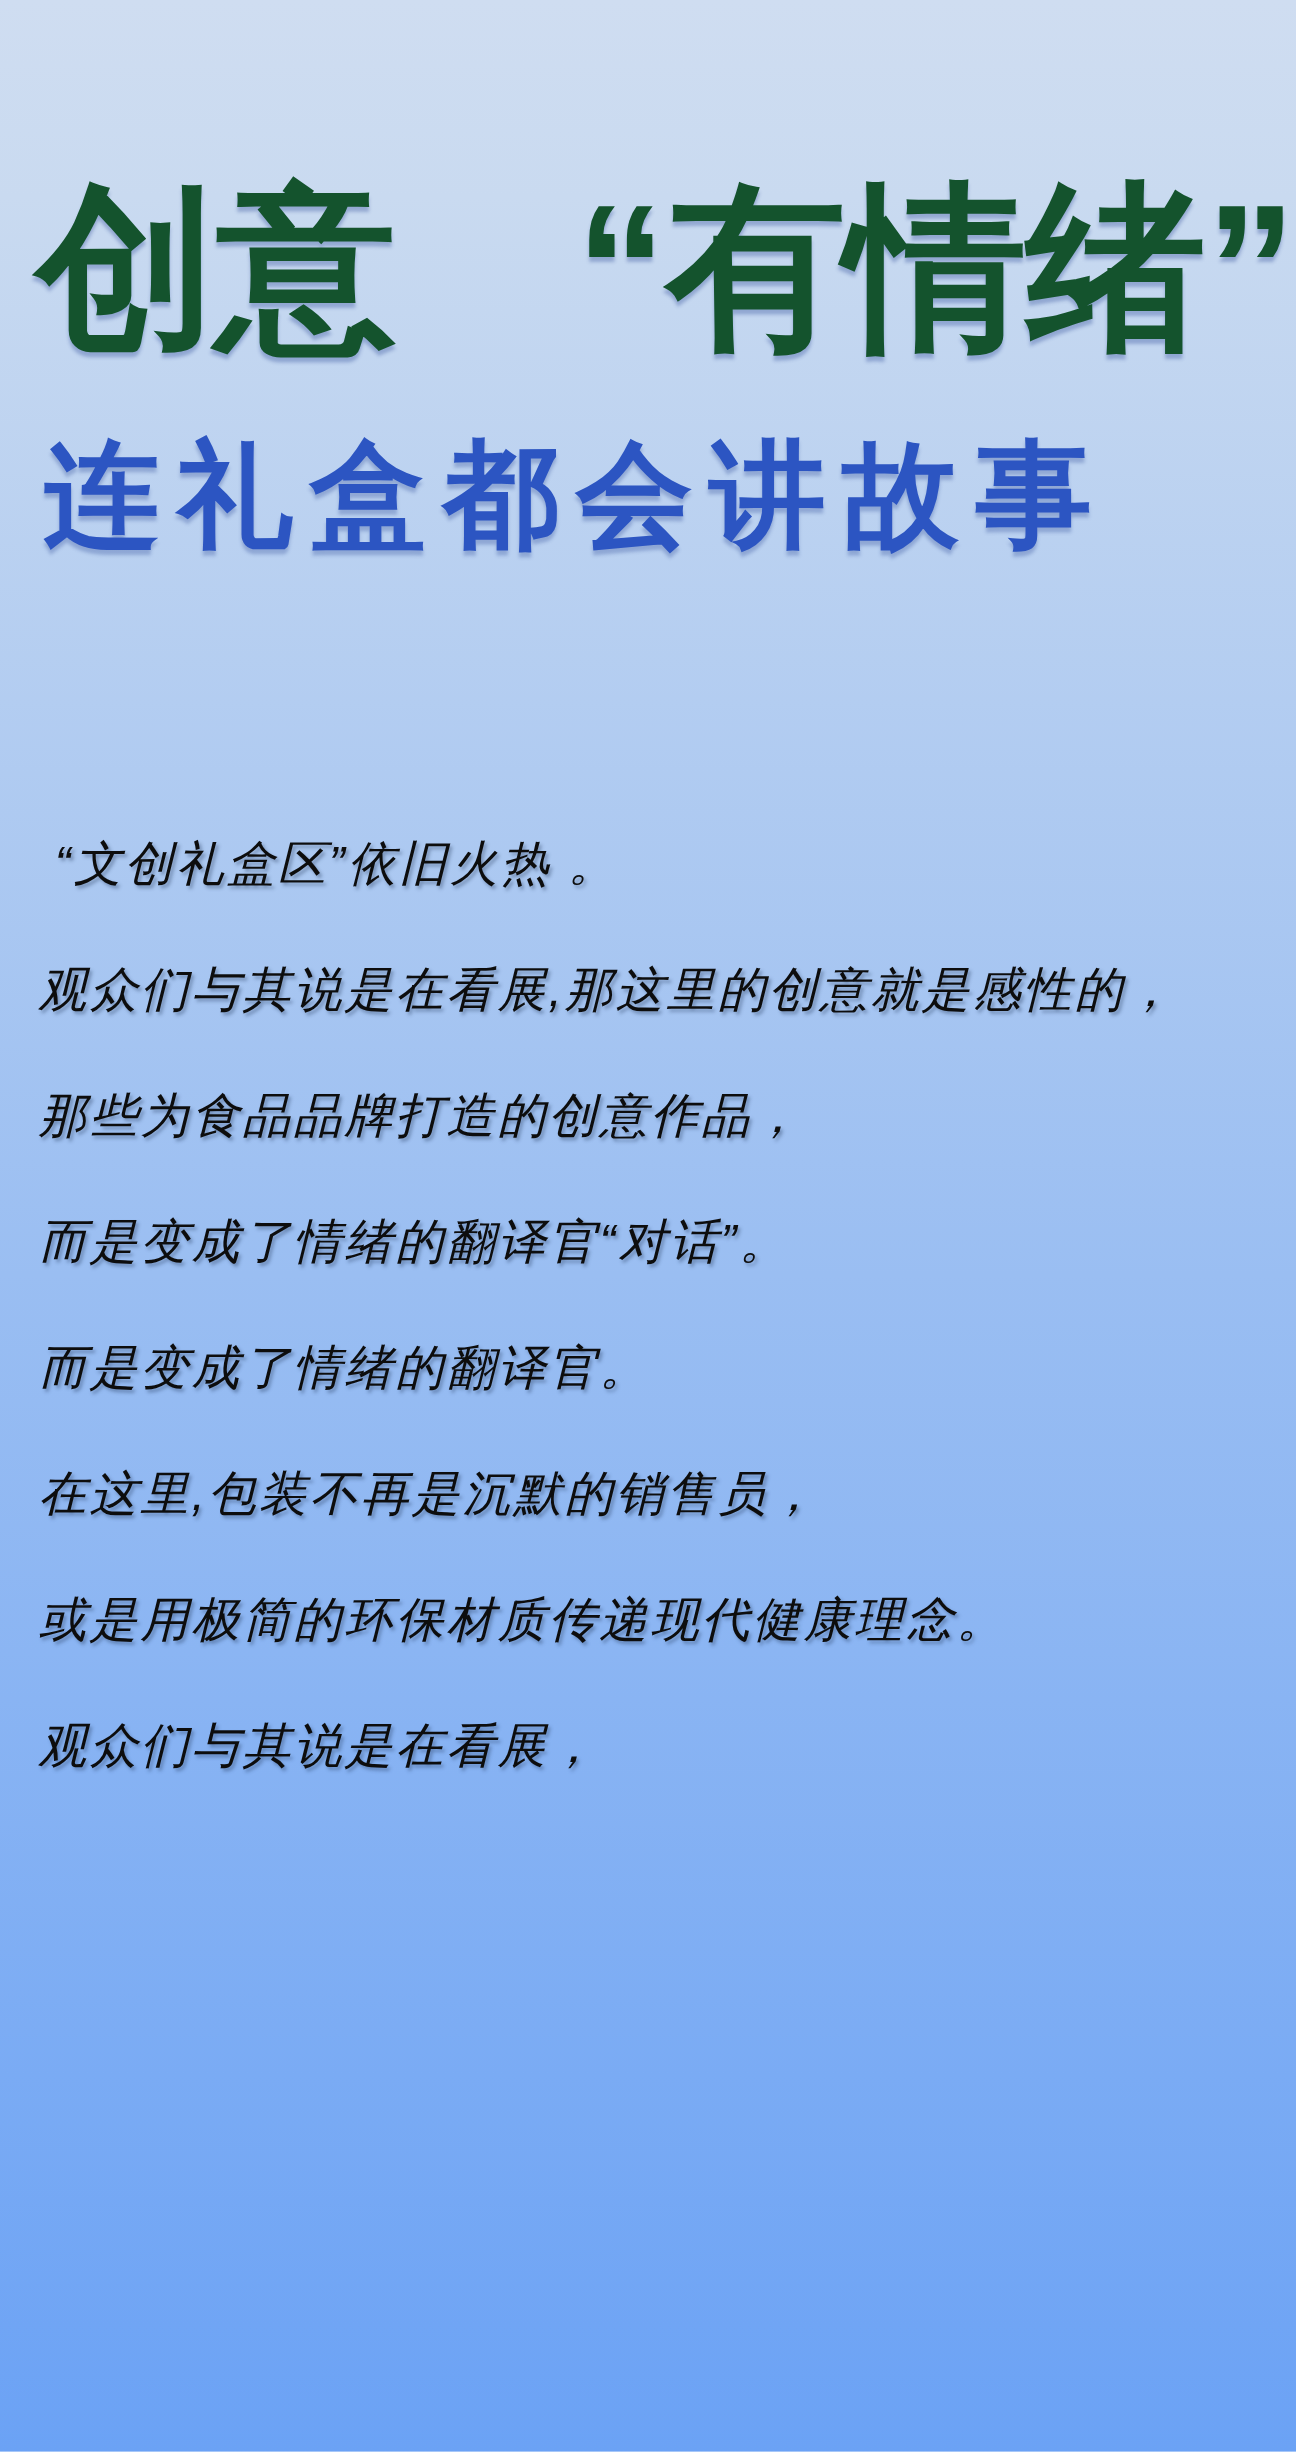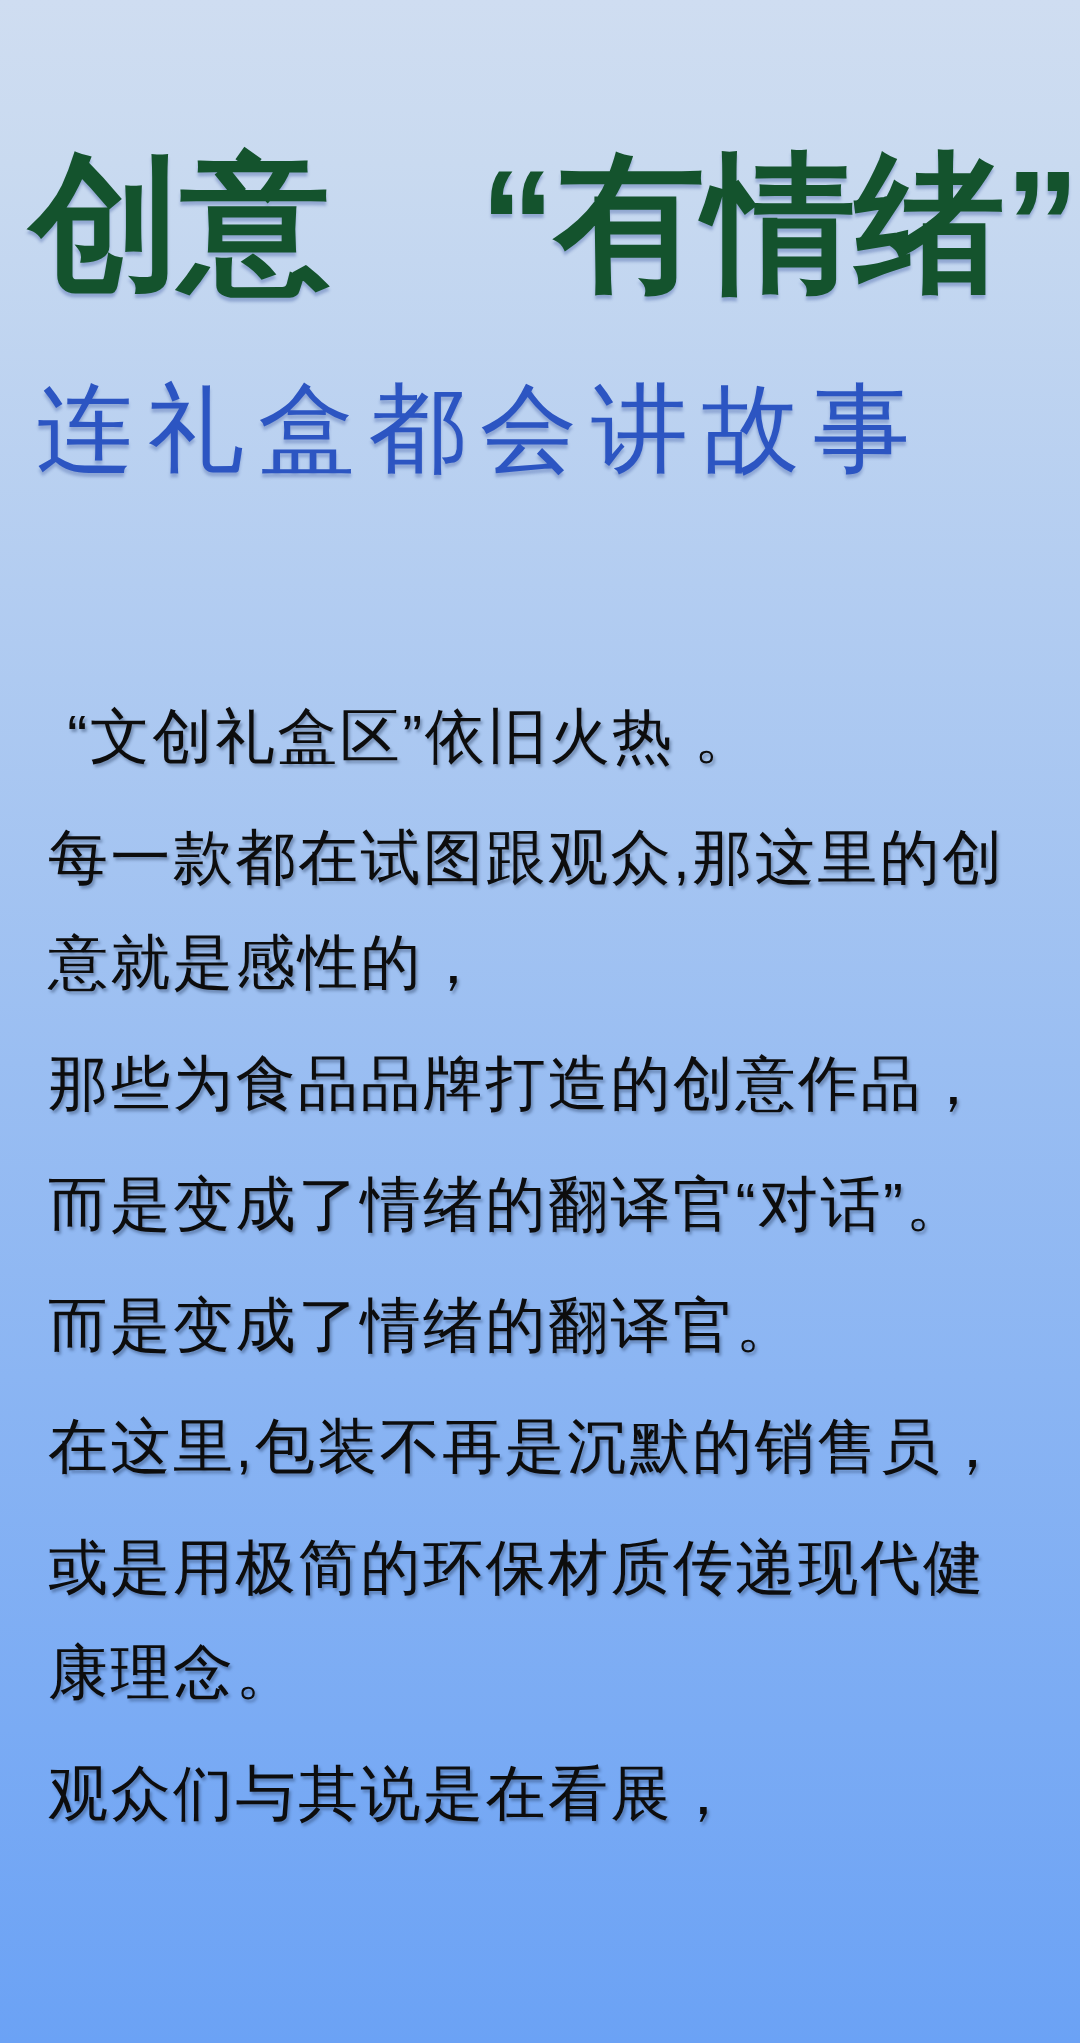--- a/index.html
+++ b/index.html
@@ -27,59 +27,60 @@
     line-height: 190px;
     font-weight: 900;
     color: #14532d;
     letter-spacing: 0px;
     white-space: nowrap;
     text-shadow: 0 4px 3px rgba(28, 56, 140, 0.30);
   }
   .sub-title {
     position: absolute;
     left: 36px;
-    top: 368px;
+    top: 352px;
     margin: 0;
     font-size: 97px;
     line-height: 122px;
-    font-weight: 400;
+    font-weight: 700;
     color: #2c55c2;
     letter-spacing: 14px;
     white-space: nowrap;
     text-shadow: 0 4px 3px rgba(28, 56, 140, 0.28);
   }
   .body-text {
     position: absolute;
     left: 32px;
     top: 668px;
     right: 20px;
   }
   .body-text p {
-    margin: 16px;
-    font-size: 60px;
+    margin: 0;
+    font-size: 40px;
     line-height: 105px;
     font-weight: 500;
     color: #0d0d0d;
     letter-spacing: 2.5px;
     white-space: pre-wrap;
     text-shadow: 2px 3px 3px rgba(30, 50, 85, 0.38);
+    font-style: italic;
   }
 </style>
 </head>
 <body>
 
 <div class="poster">
 
   <h1 class="main-title">创意　“有情绪”</h1>
 
   <h2 class="sub-title">连礼盒都会讲故事</h2>
 
   <div class="body-text">
     <p> “文创礼盒区”依旧火热 。</p>
-    <p>每一款都在试图跟观众,那这里的创意就是感性的，</p>
+    <p>观众们与其说是在看展,那这里的创意就是感性的，</p>
     <p>那些为食品品牌打造的创意作品，</p>
     <p>而是变成了情绪的翻译官“对话”。</p>
     <p>而是变成了情绪的翻译官。</p>
     <p>在这里,包装不再是沉默的销售员，</p>
     <p>或是用极简的环保材质传递现代健康理念。</p>
     <p>观众们与其说是在看展，</p>
   </div>
 
 </div>
 

